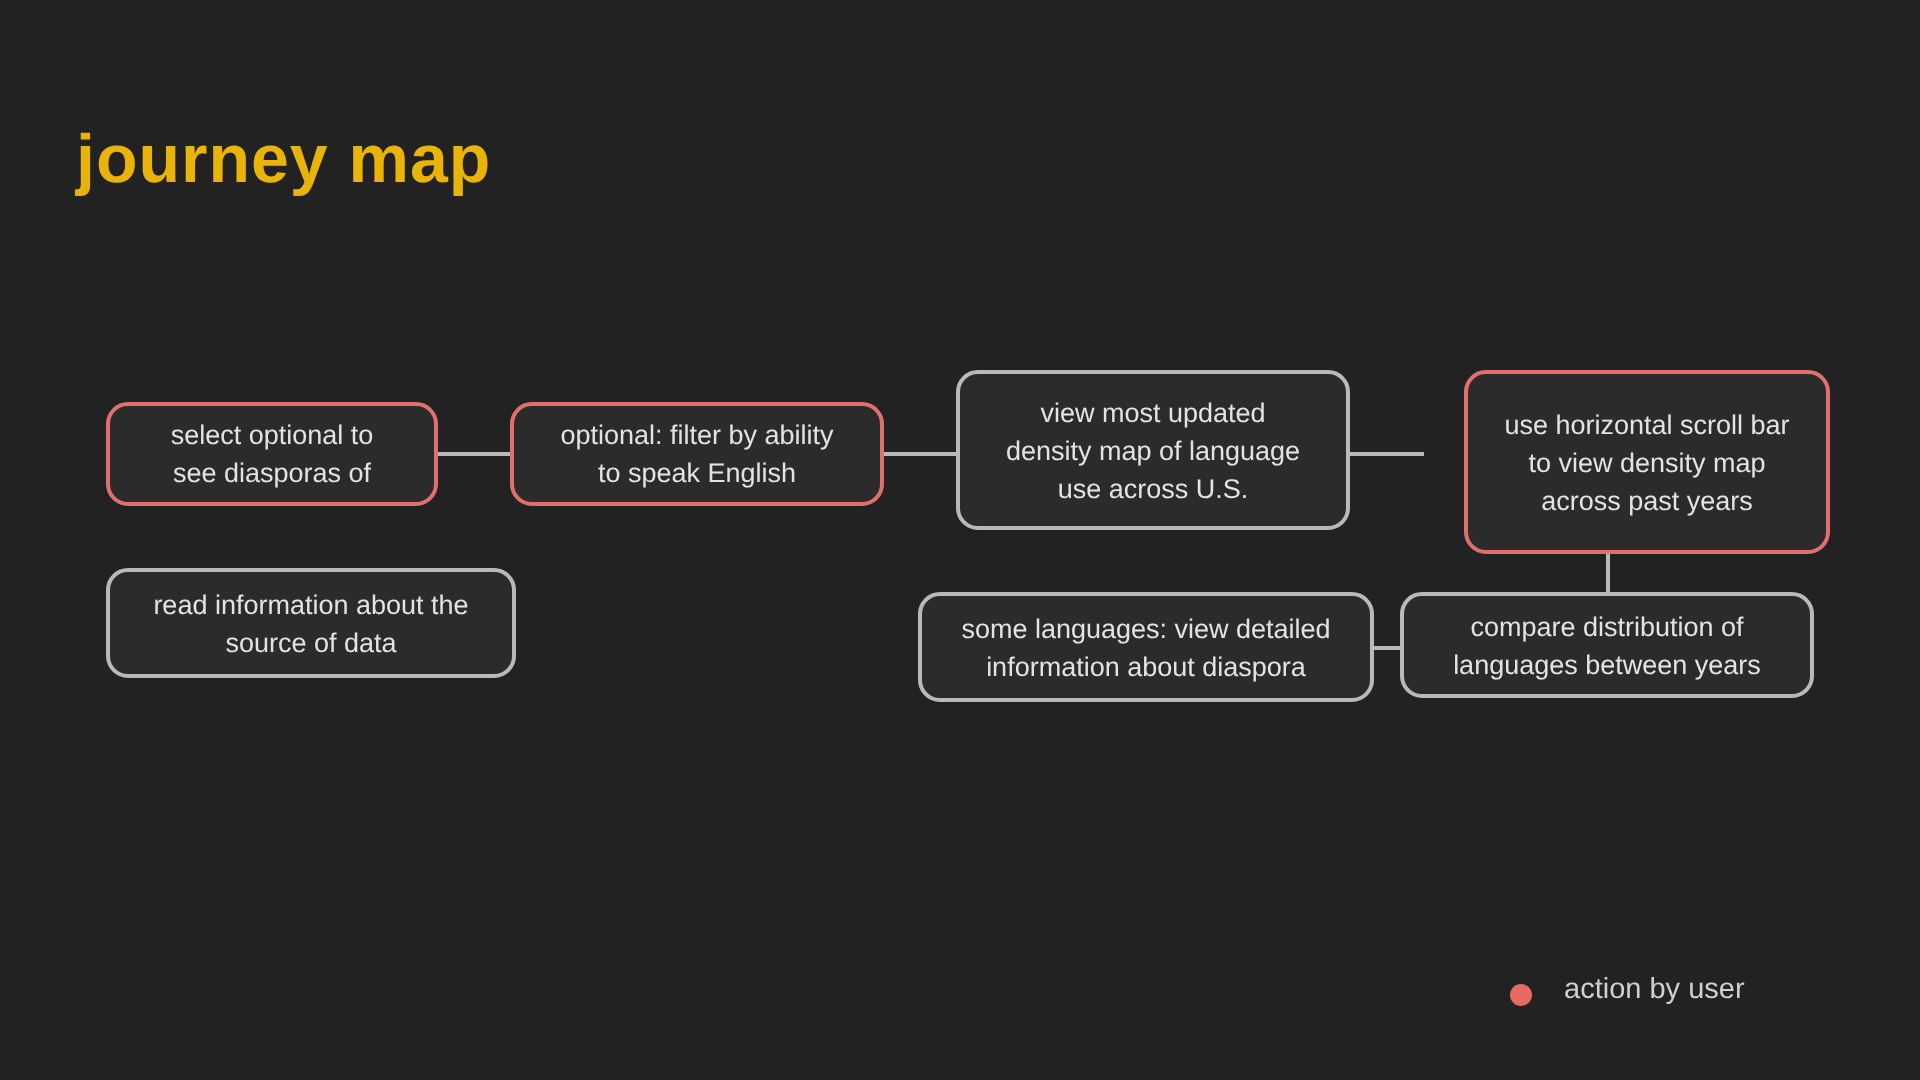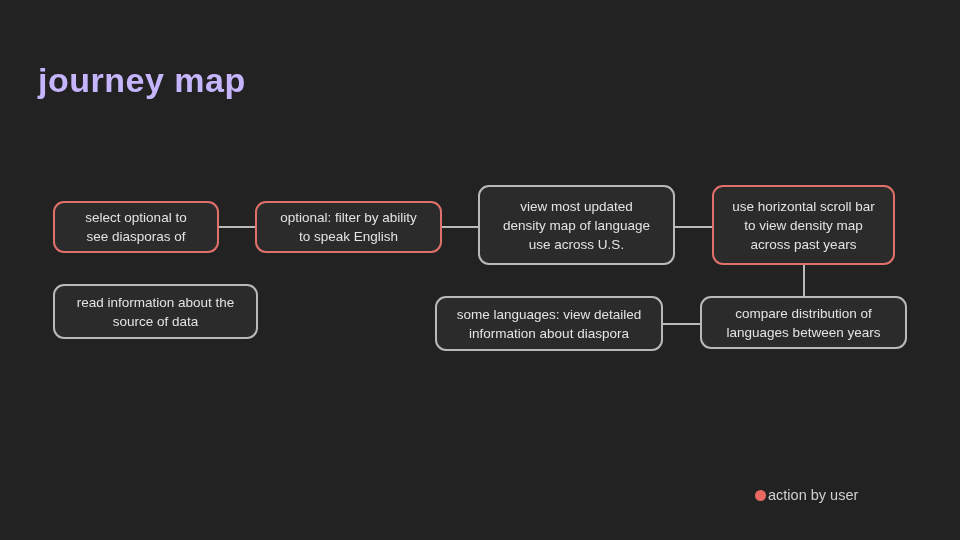--- a/index.html
+++ b/index.html
@@ -17,21 +17,21 @@
     position: relative;
     width: 960px;
     height: 540px;
   }
   #page-title {
     position: absolute;
     left: 38px;
     top: 58px;
     font-size: 34px;
     font-weight: bold;
-    color: #c4b5fd;
+    color: #eab308;
     letter-spacing: 0.5px;
     line-height: 44px;
     white-space: nowrap;
   }
   .node {
     position: absolute;
     box-sizing: border-box;
     background: #2b2b2b;
     border-radius: 11px;
     display: flex;
@@ -59,22 +59,22 @@
   }
   .connector.h {
     height: 2px;
   }
   .connector.v {
     width: 2px;
   }
   #legend {
     position: absolute;
     display: flex;
-    align-items: center;
-    gap: 2px;
+    align-items: flex-end;
+    gap: 16px;
   }
   #legend-dot {
     width: 11px;
     height: 11px;
     border-radius: 50%;
     background: #e8695f;
     flex: none;
   }
   #legend-label {
     font-size: 14.5px;
@@ -103,30 +103,30 @@
       </div>
       <div class="node user-action" style="left: 255px; top: 201px; width: 187px; height: 52px; align-items: center;">
         <span class="node-label">optional: filter by ability
 to speak English</span>
       </div>
       <div class="node system" style="left: 478px; top: 185px; width: 197px; height: 80px;">
         <span class="node-label">view most updated
 density map of language
 use across U.S.</span>
       </div>
-      <div class="node user-action" style="left: 712px; top: 185px; width: 183px; height: 80px;">
+      <div class="node user-action" style="left: 732px; top: 185px; width: 183px; height: 92px;">
         <span class="node-label">use horizontal scroll bar
 to view density map
 across past years</span>
       </div>
       <div class="node system" style="left: 53px; top: 284px; width: 205px; height: 55px;">
         <span class="node-label">read information about the
 source of data</span>
       </div>
-      <div class="node system" style="left: 435px; top: 296px; width: 228px; height: 55px;">
+      <div class="node system" style="left: 459px; top: 296px; width: 228px; height: 55px;">
         <span class="node-label">some languages: view detailed
 information about diaspora</span>
       </div>
       <div class="node system" style="left: 700px; top: 296px; width: 207px; height: 53px;">
         <span class="node-label">compare distribution of
 languages between years</span>
       </div>
     </div>
 
   <div id="legend" style="left: 755px; top: 487px;">

